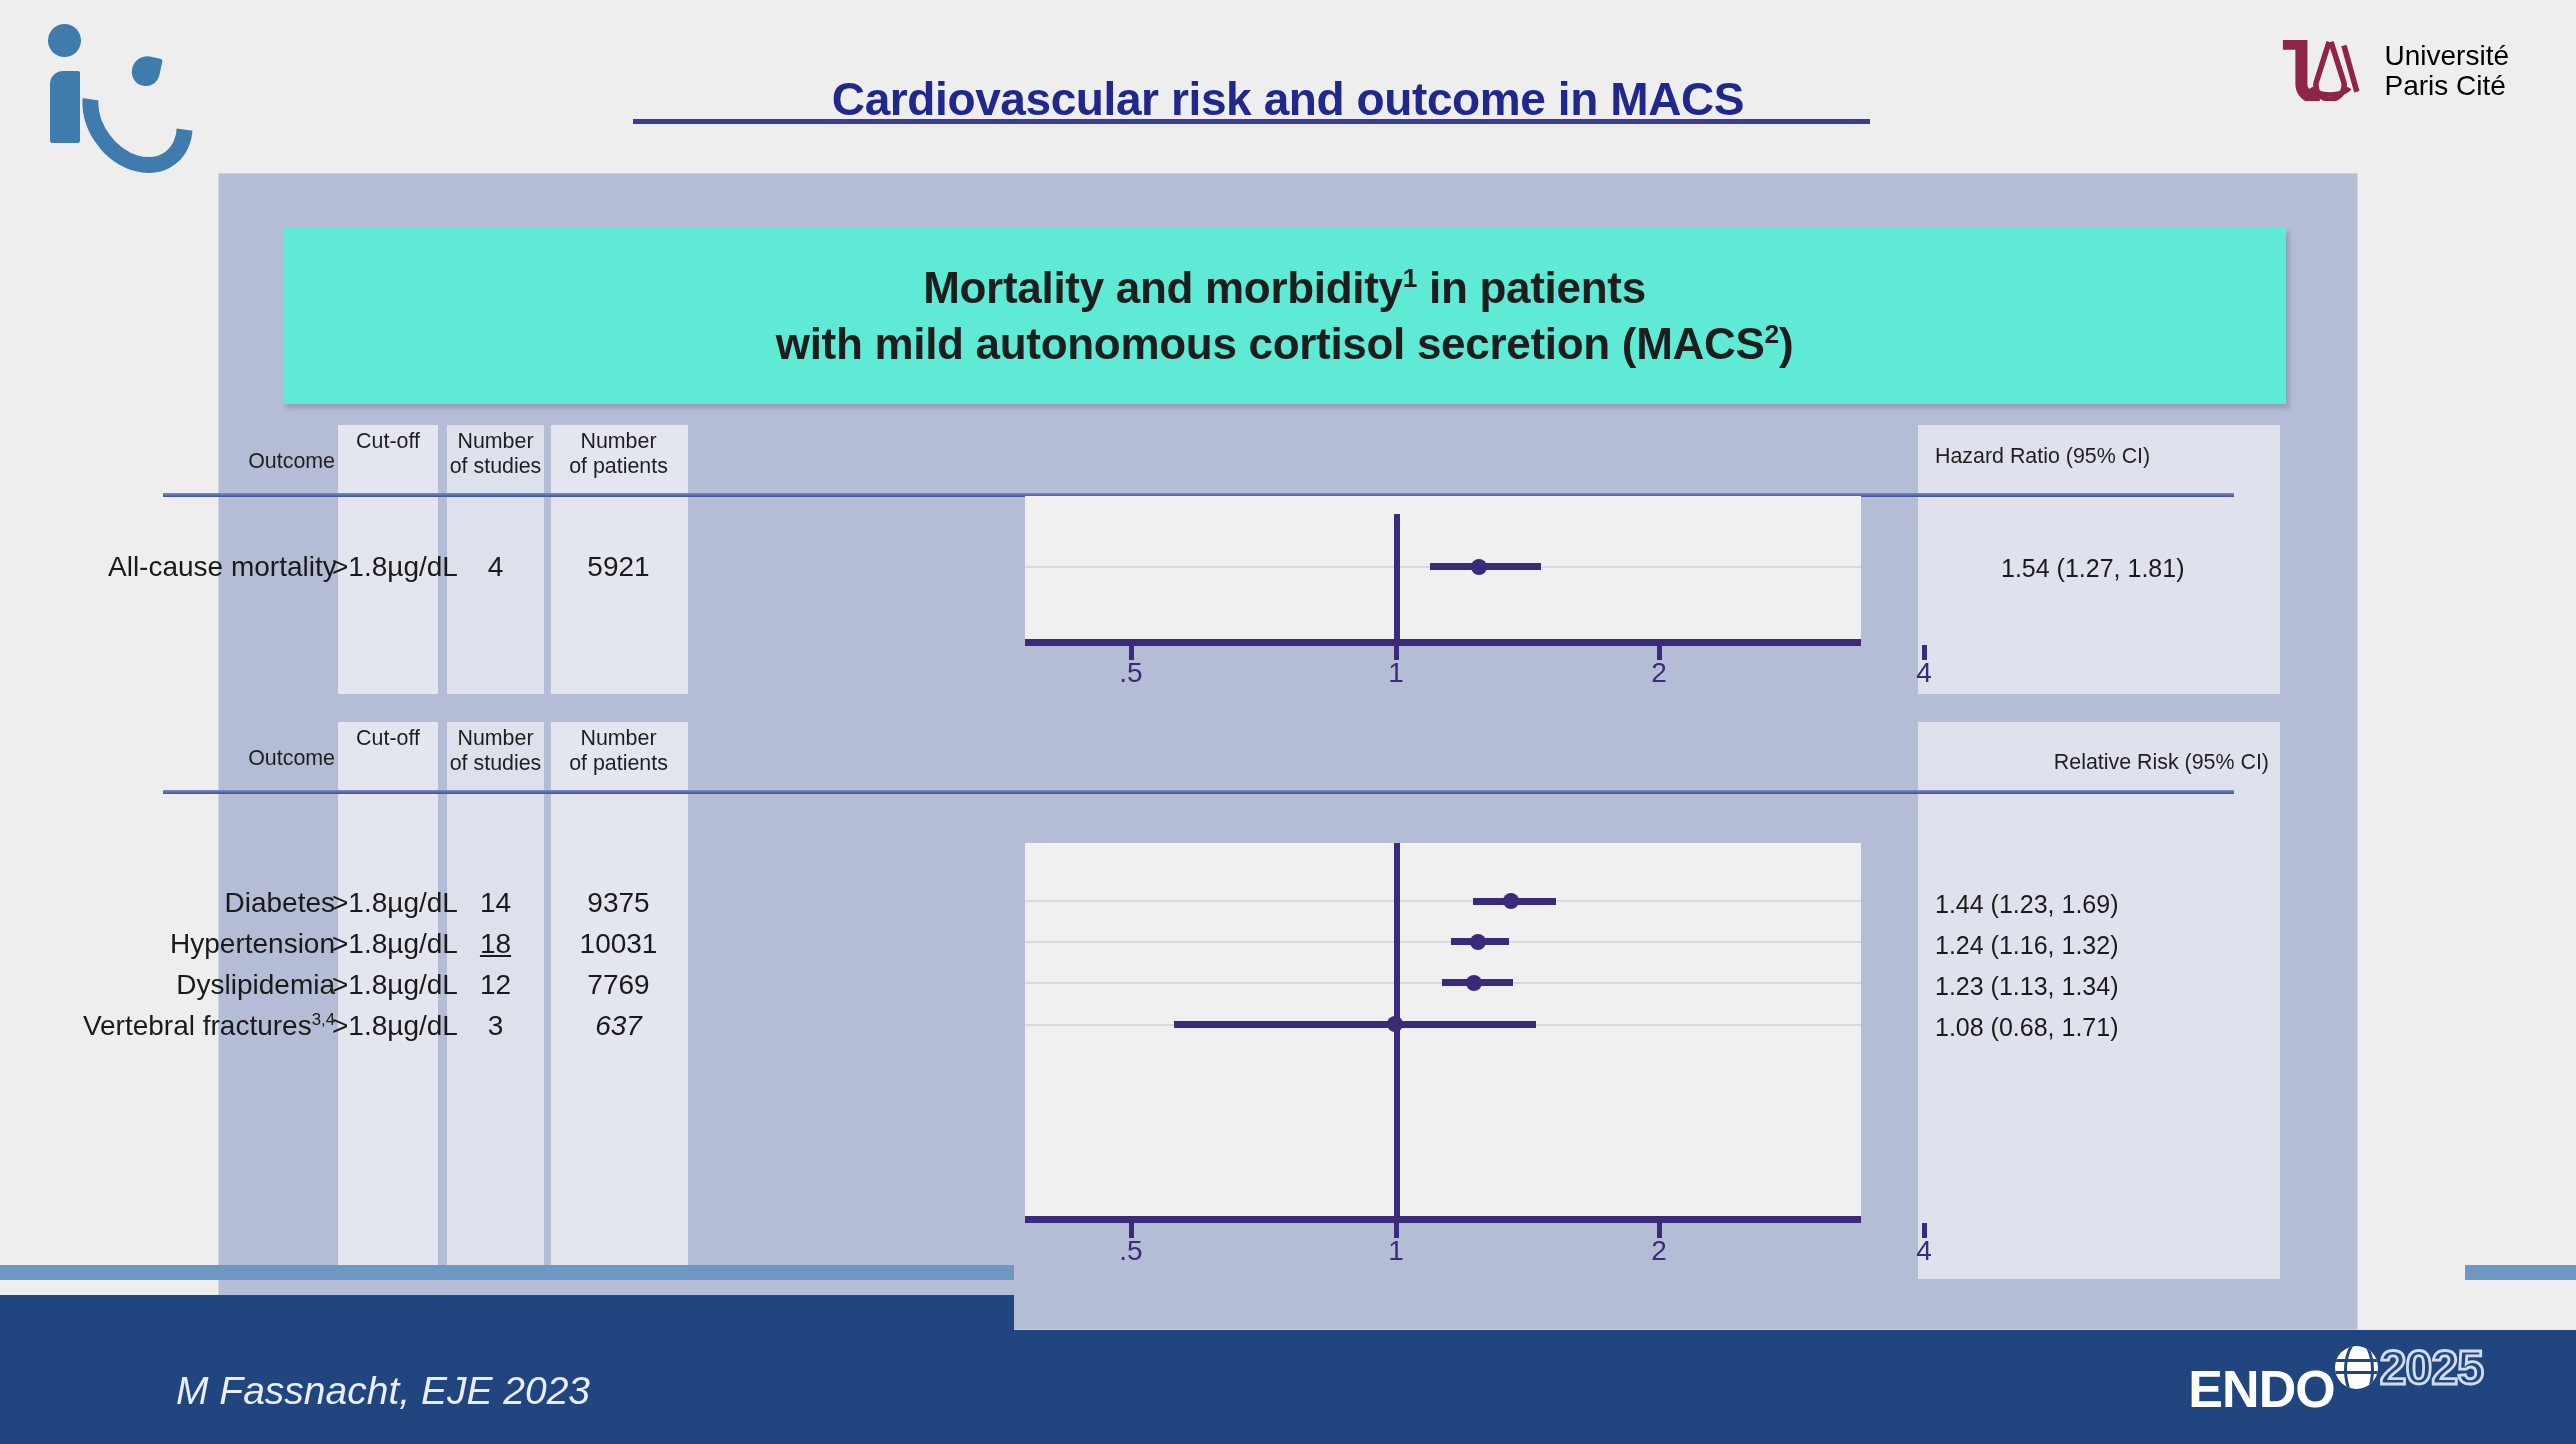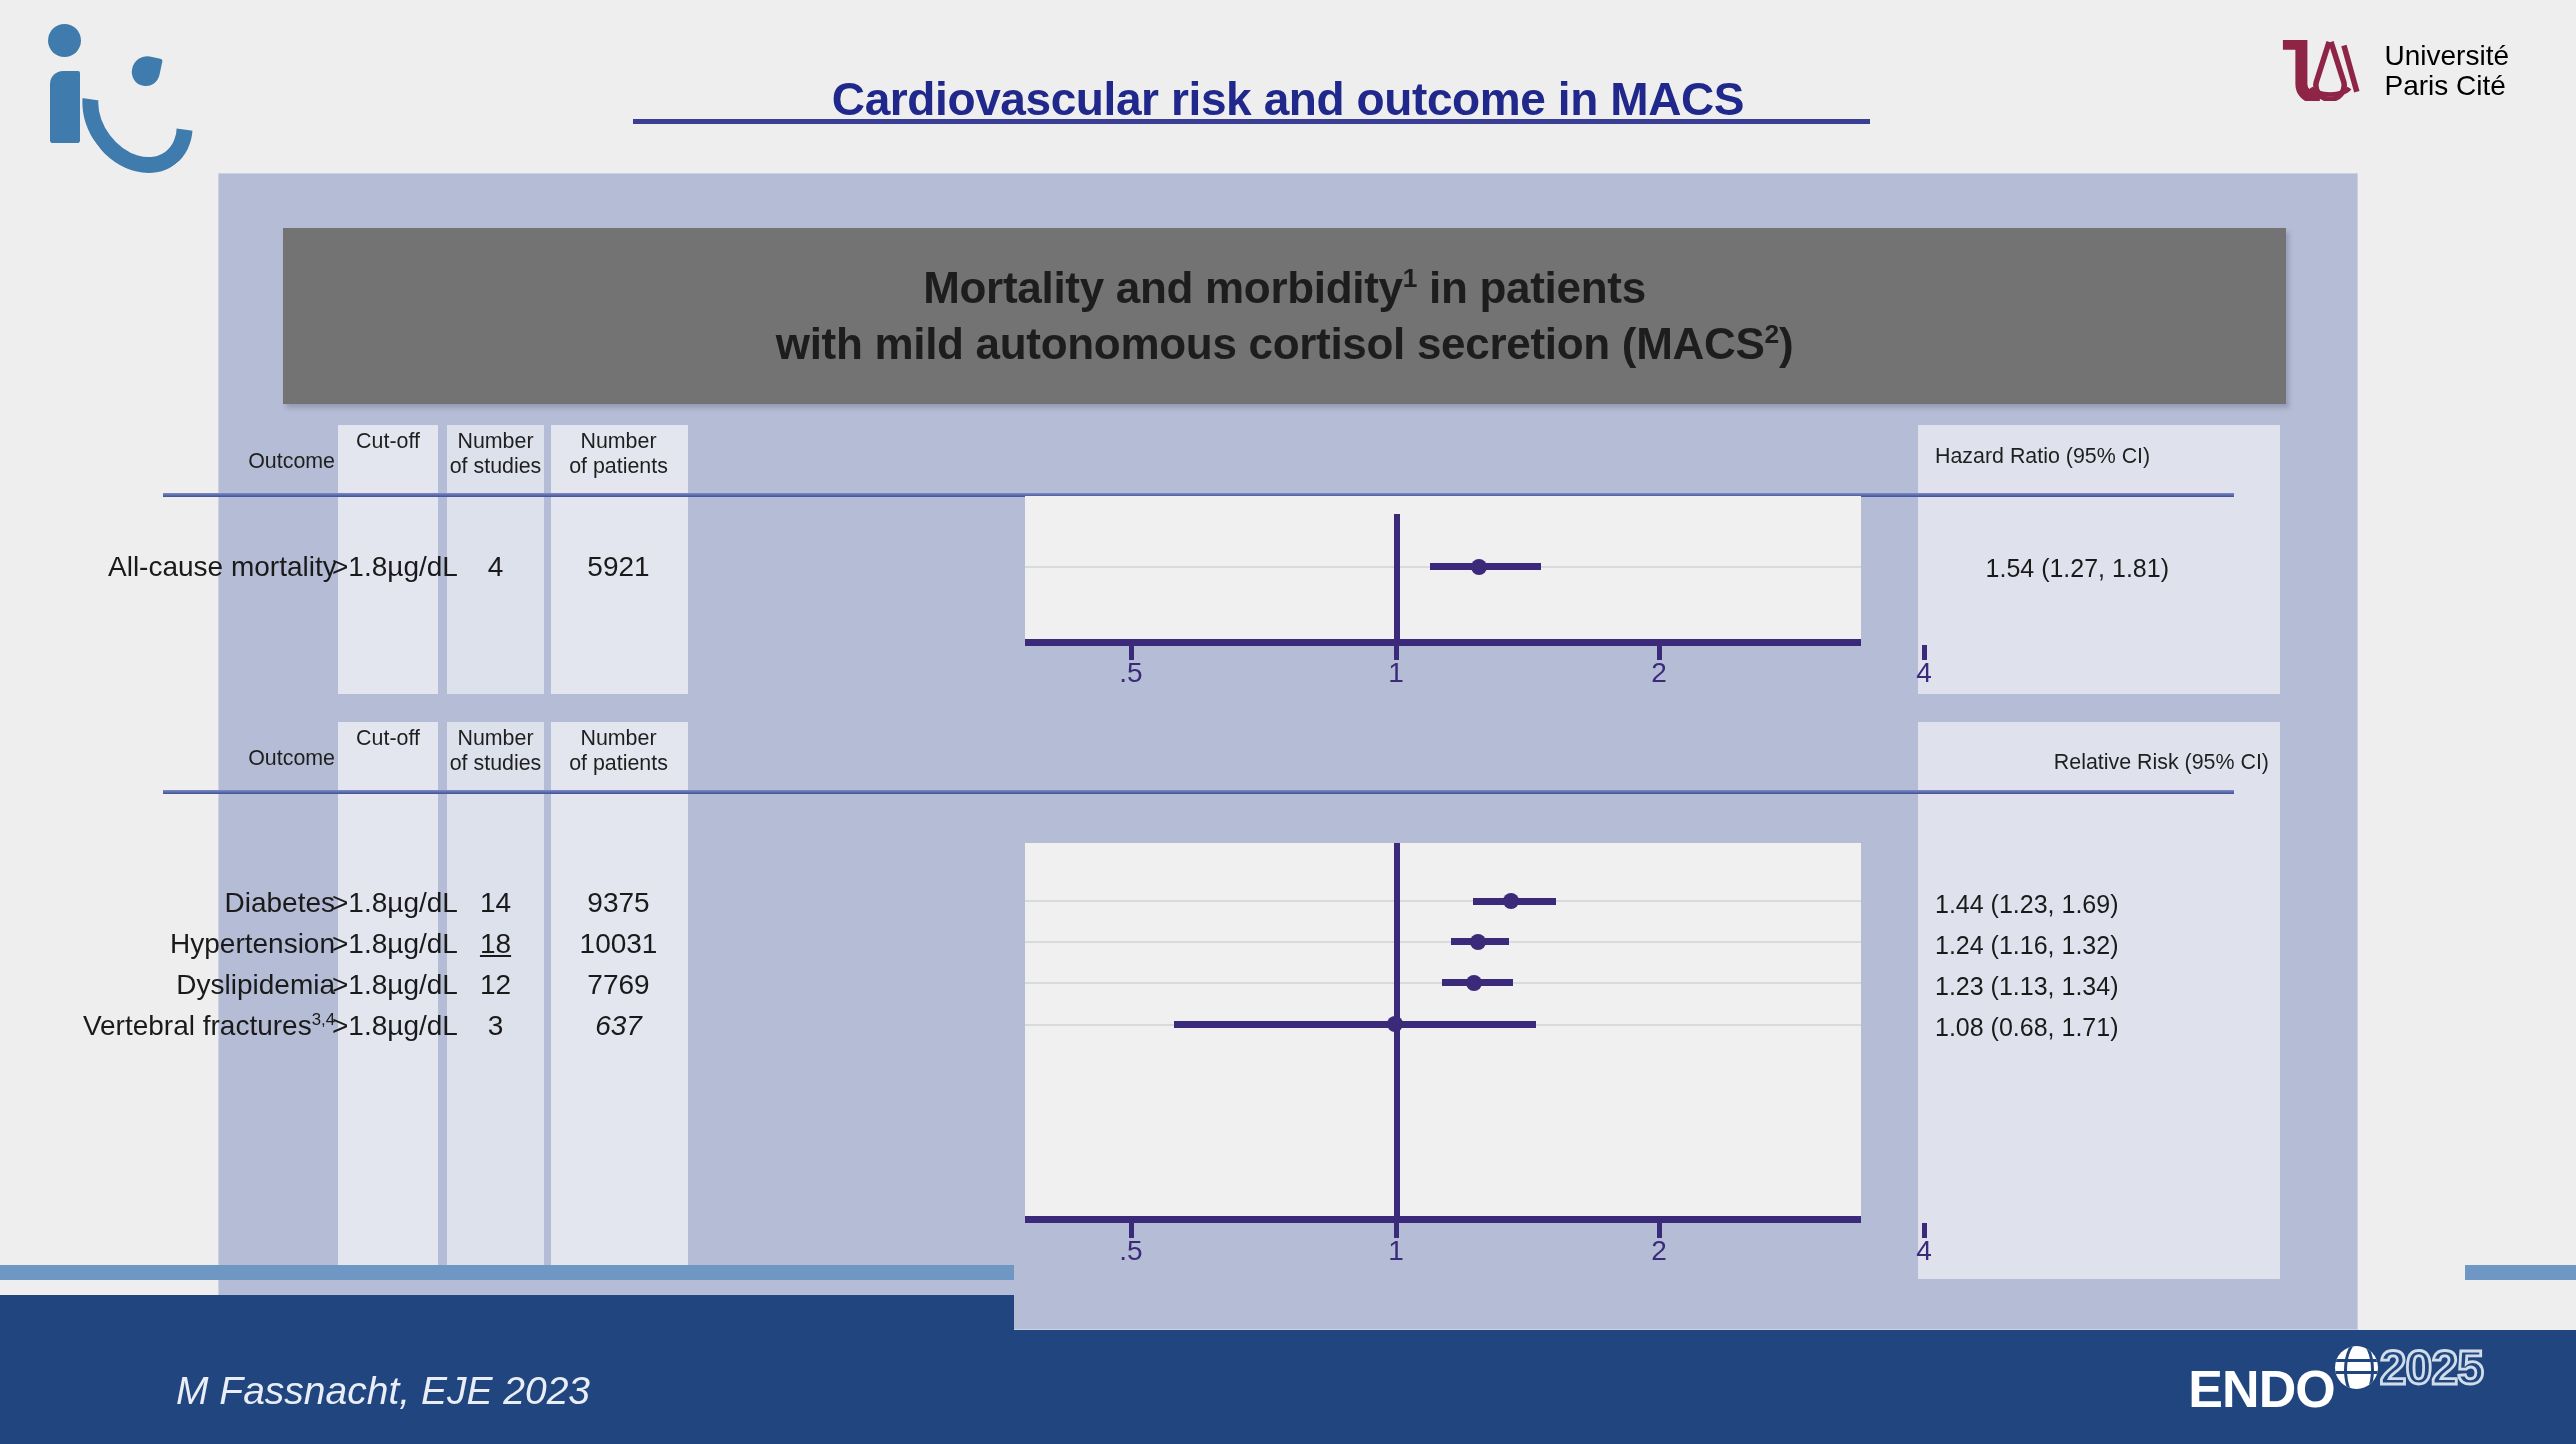--- a/index.html
+++ b/index.html
@@ -33,21 +33,21 @@
               background:#3b3f93;}
 
   
   .panel{
     position:absolute;left:219px;top:174px;width:2138px;height:1155px;
     background:#b5bdd6;
     box-shadow:0 0 0 0.9px #c9cfe0;
   }
   .slide-title-box{
     position:absolute;left:64px;top:54px;width:2003px;height:176px;
-    background:#737373;
+    background:#5eead4;
     box-shadow:2.8px 3.7px 4.6px rgba(90,95,120,.35);
     display:flex;flex-direction:column;align-items:center;justify-content:center;
     text-align:center;
   }
   .slide-title-box div{
     font-size:44px;font-weight:bold;color:#1d1d1d;line-height:1.28;letter-spacing:-0.3px;
   }
   sup{font-size:.6em;vertical-align:super;}
 
   
@@ -160,21 +160,21 @@
     <div class="plotbg" style="left:806px;top:71px;width:836px;height:147px;"></div>
     <div class="gridline" style="left:806px;top:141px;width:836px;"></div>
     <div class="nullline" style="left:1175px;top:89px;height:128px;"></div>
 
     <div class="rowlabel r-outcome" style="left:-111px;top:126px;width:228px;">All-cause mortality</div>
     <div class="rowlabel r-center" style="left:113px;top:126px;width:111px;">&gt;1.8µg/dL</div>
     <div class="rowlabel r-center" style="left:221px;top:126px;width:111px;">4</div>
     <div class="rowlabel r-center" style="left:327px;top:126px;width:145px;">5921</div>
     <div class="ci-bar" style="left:1211px;top:138px;width:111px;"></div>
     <div class="ci-dot" style="left:1252px;top:134px;"></div>
-    <div class="rowlabel r-effect" style="left:1616px;top:129px;width:334px;text-align:right;">1.54 (1.27, 1.81)</div>
+    <div class="rowlabel r-effect" style="left:1782px;top:129px;width:334px;">1.54 (1.27, 1.81)</div>
 
     <div class="axis" style="left:806px;top:214px;width:836px;"></div>
     <div class="tick" style="left:910px;top:220px;"></div>
     <div class="tick" style="left:1175px;top:220px;"></div>
     <div class="tick" style="left:1438px;top:220px;"></div>
     <div class="tick" style="left:1703px;top:220px;"></div>
     <div class="ticklabel" style="left:884px;top:232px;">.5</div>
     <div class="ticklabel" style="left:1149px;top:232px;">1</div>
     <div class="ticklabel" style="left:1412px;top:232px;">2</div>
     <div class="ticklabel" style="left:1677px;top:232px;">4</div>

